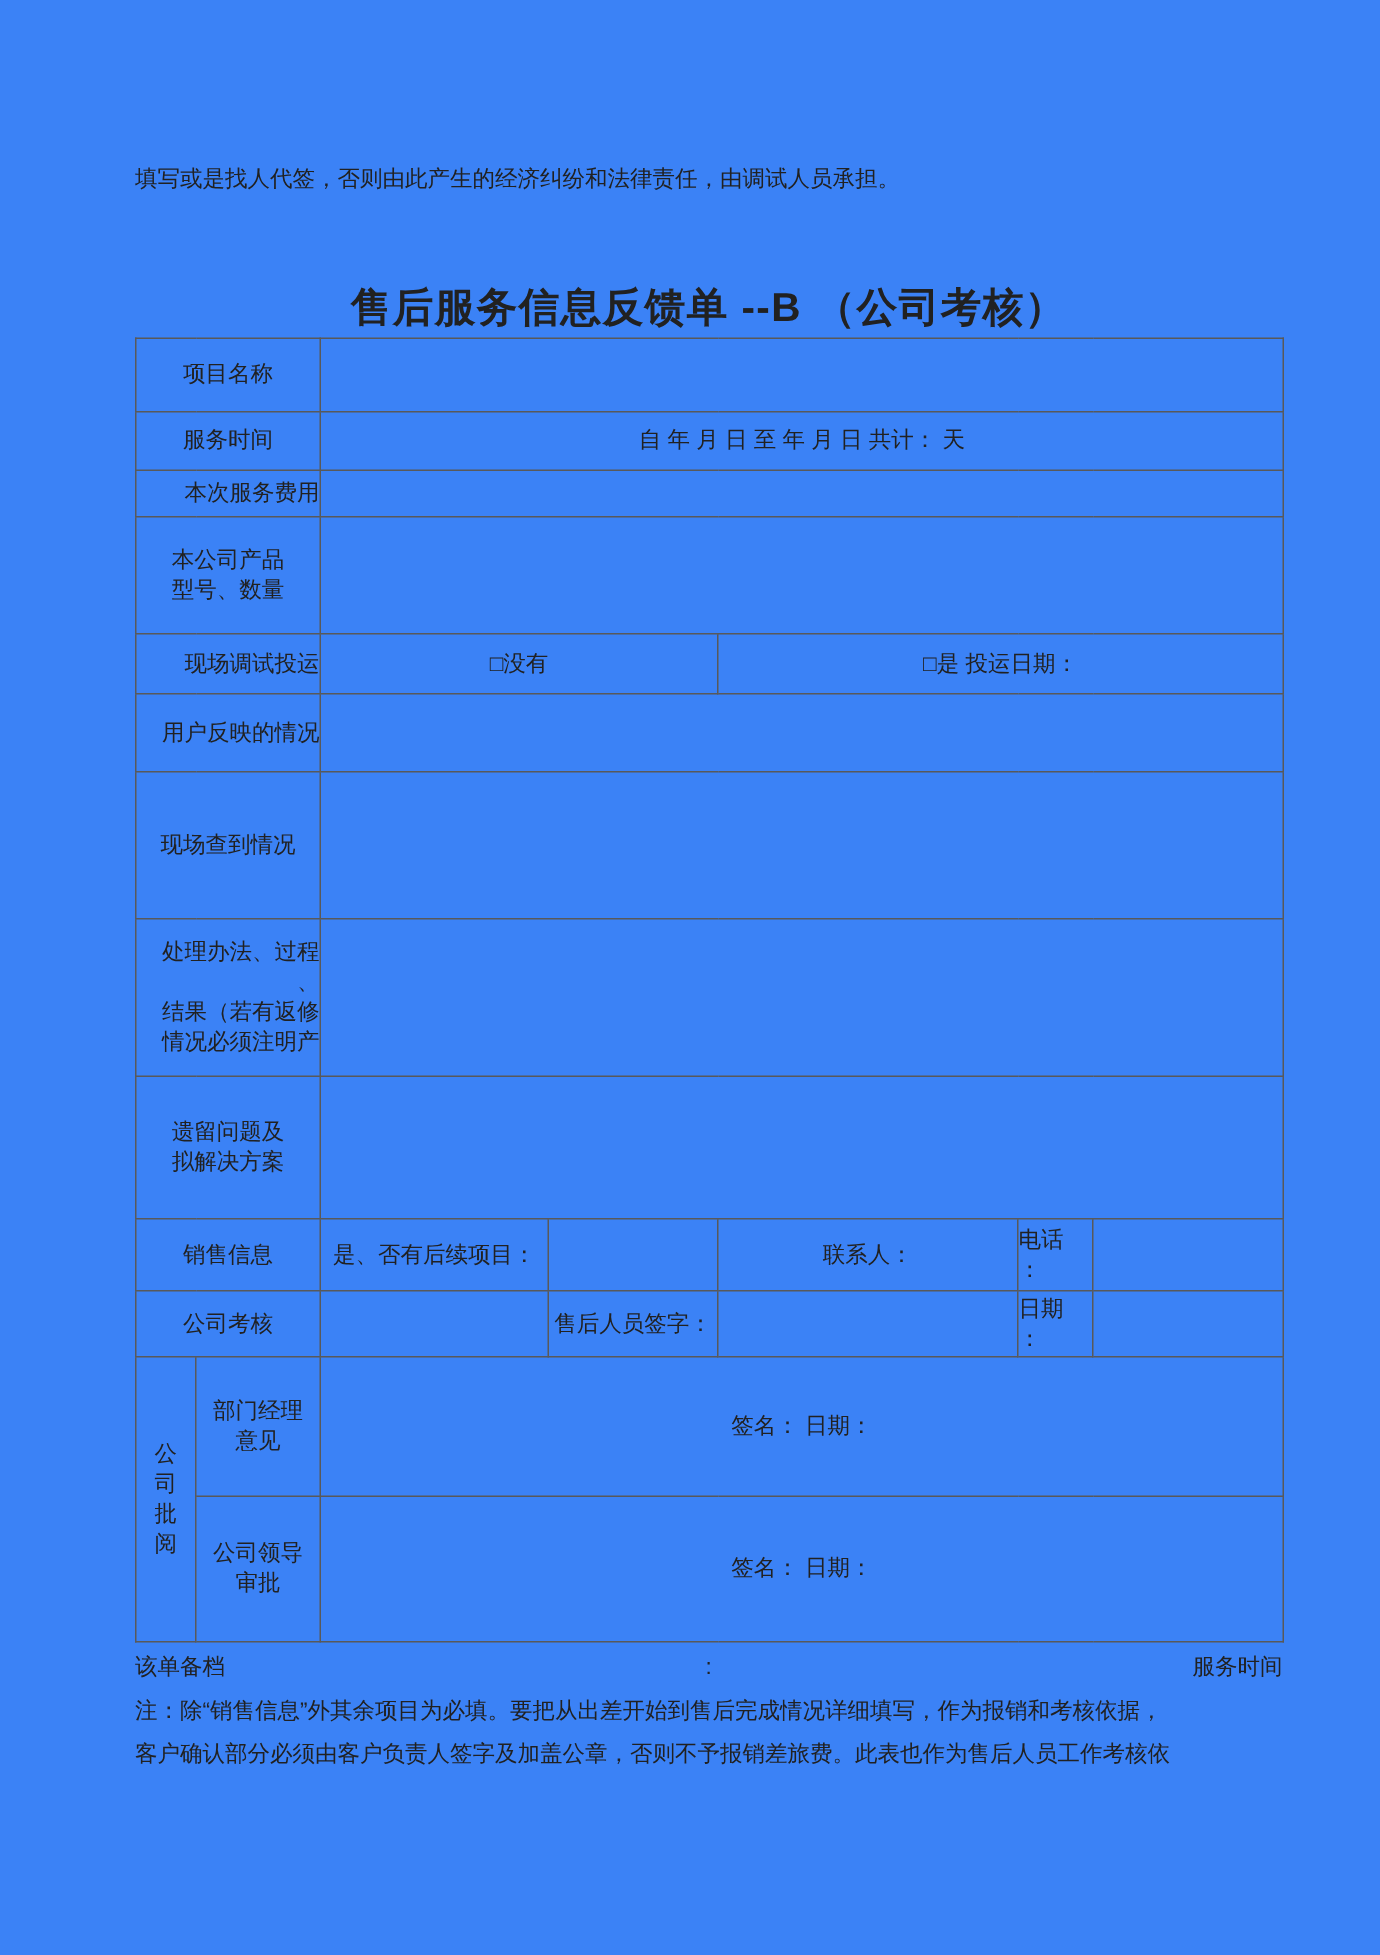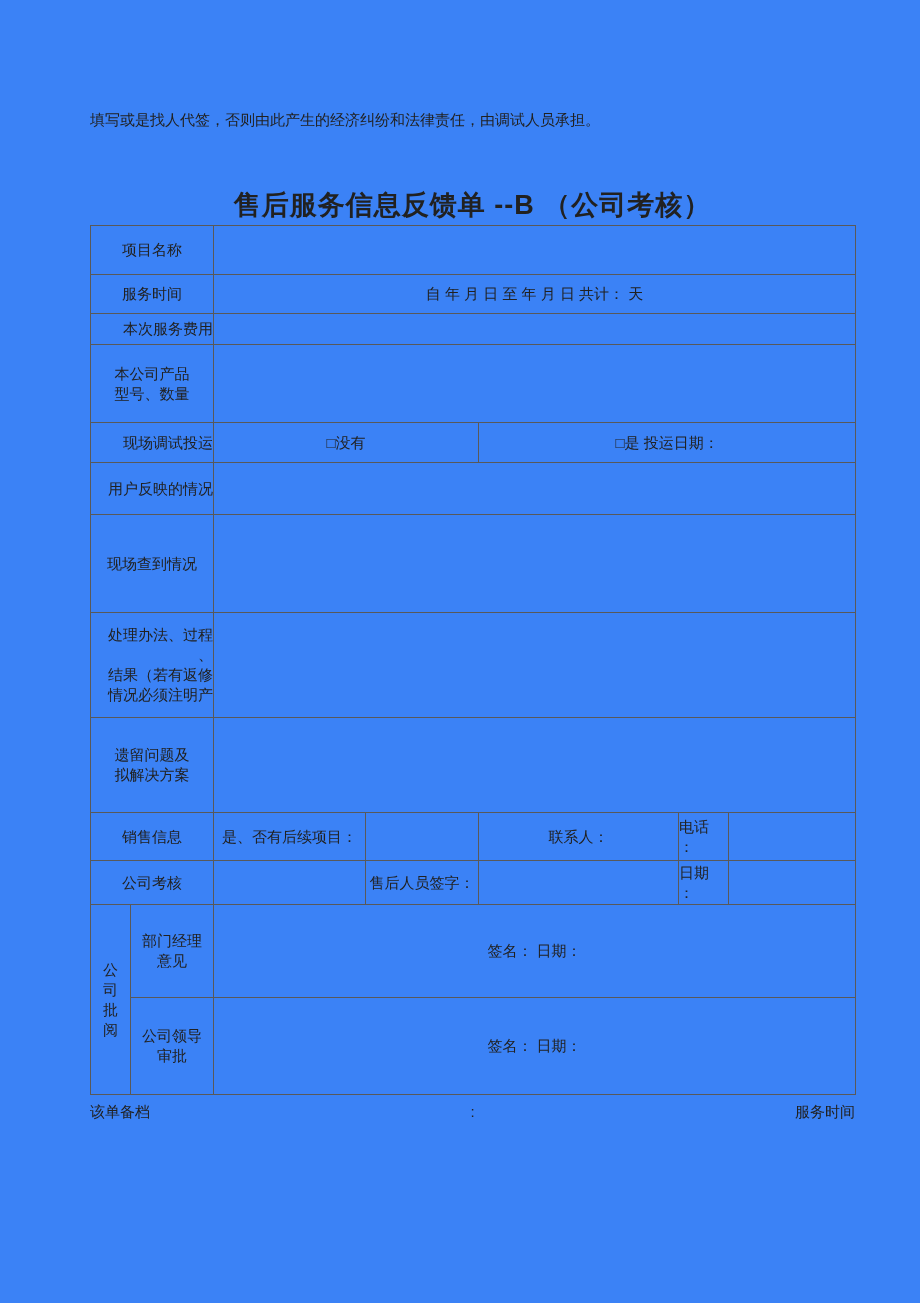--- a/index.html
+++ b/index.html
@@ -141,14 +141,18 @@
     </tr>
   </tbody>
     </table>
 
   <div class="archive-line">
     <span>该单备档</span>
     <span>:</span>
     <span>服务时间</span>
   </div>
 
+  <div class="notes">
+    <div>注：除“销售信息”外其余项目为必填。要把从出差开始到售后完成情况详细填写，作为报销和考核依据，</div>
+    <div>客户确认部分必须由客户负责人签字及加盖公章，否则不予报销差旅费。此表也作为售后人员工作考核依</div>
+  </div>
 
 </div>
 
 </body></html>

